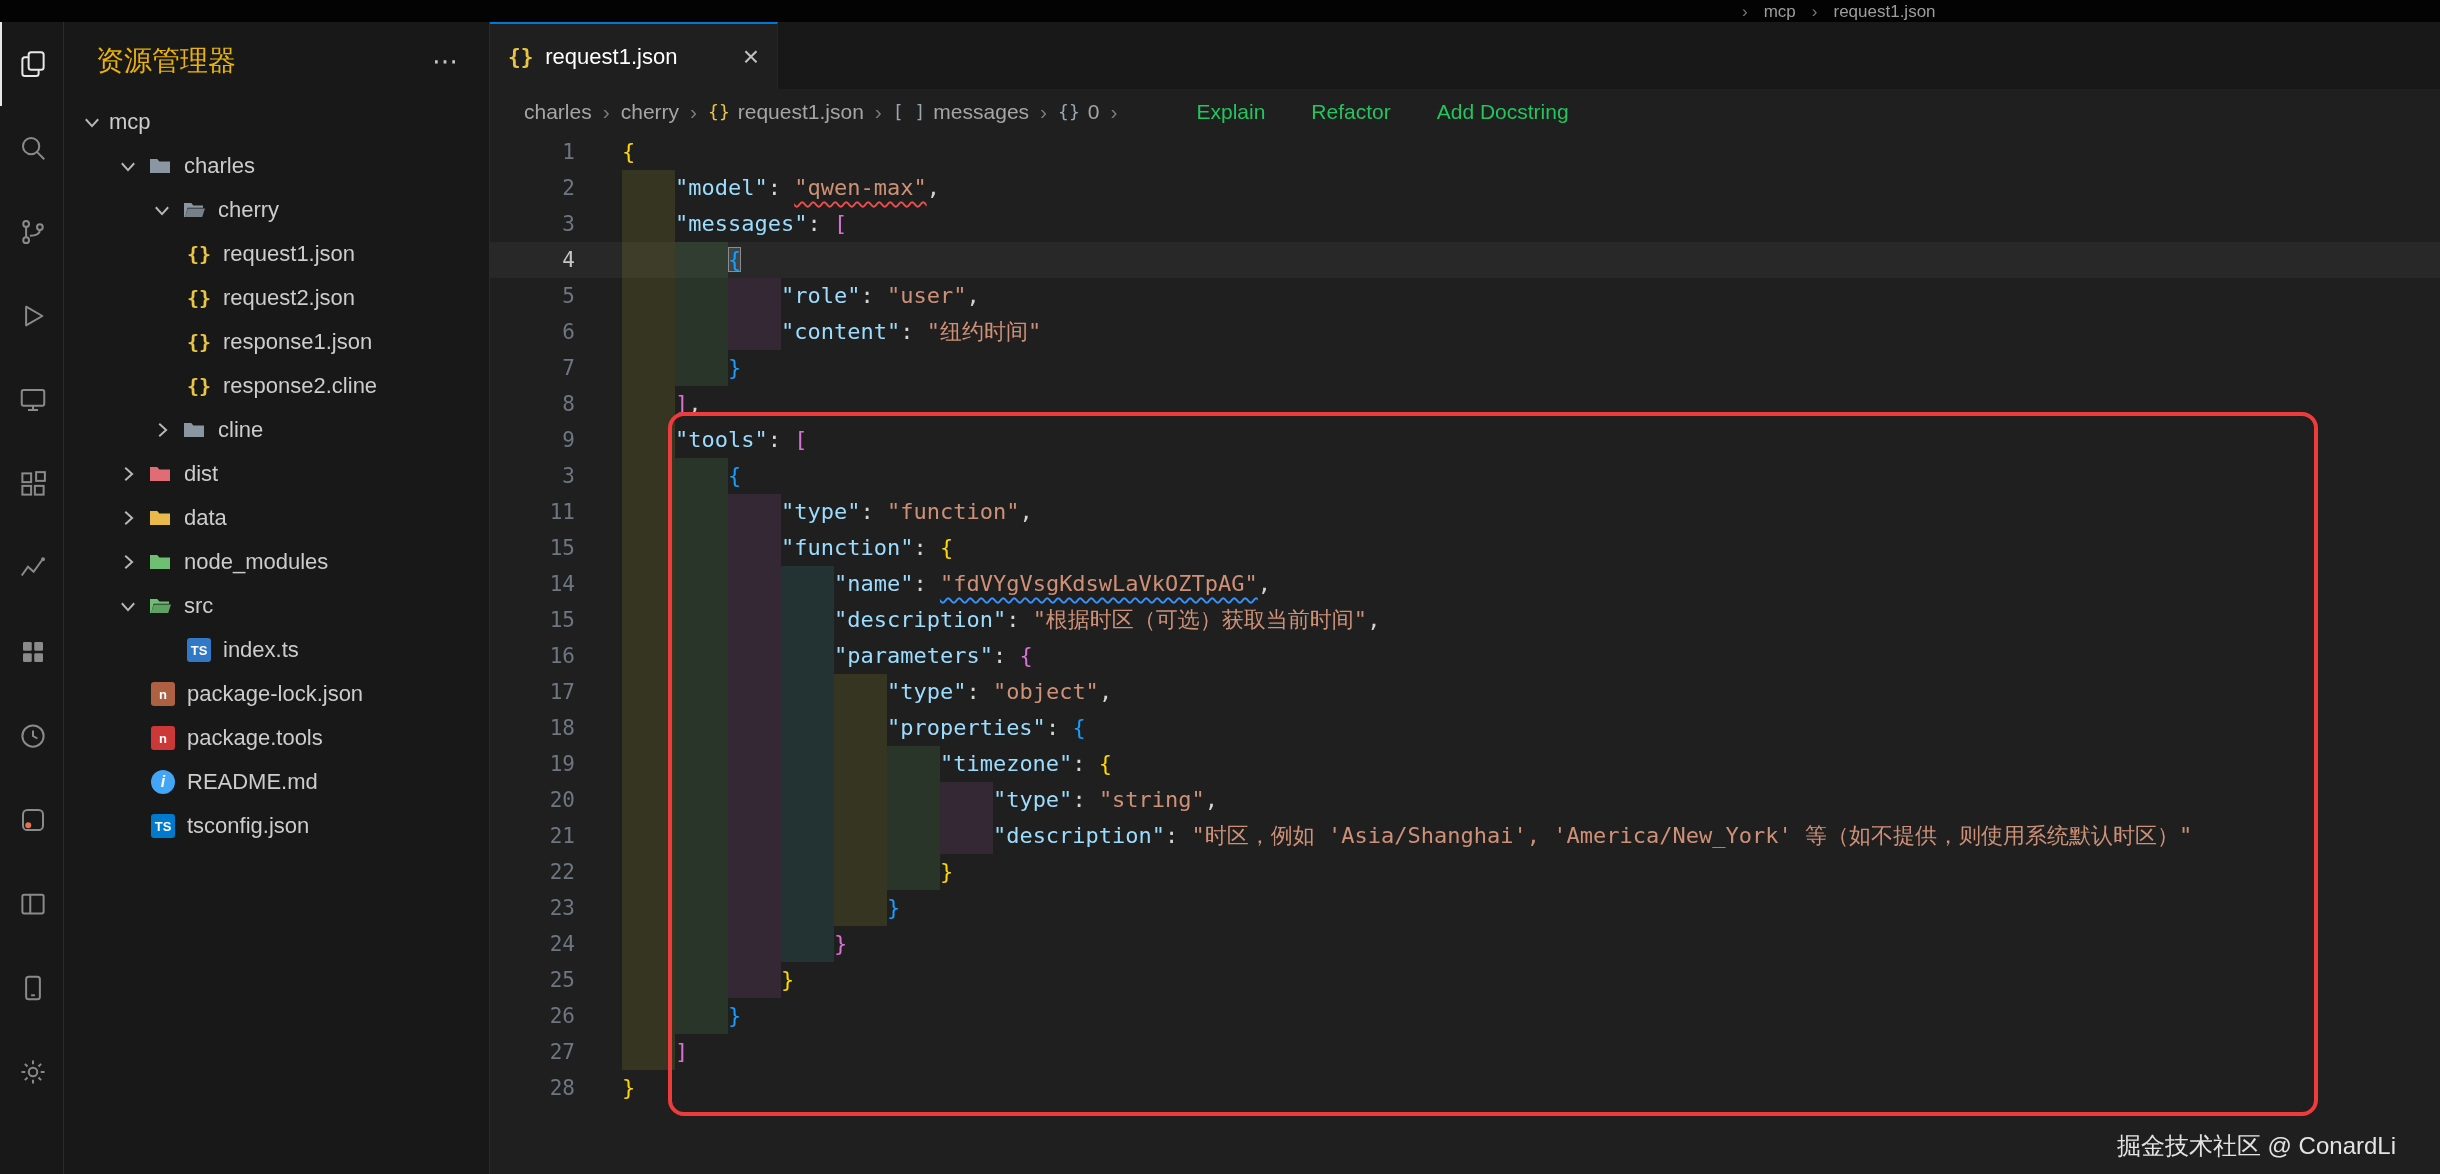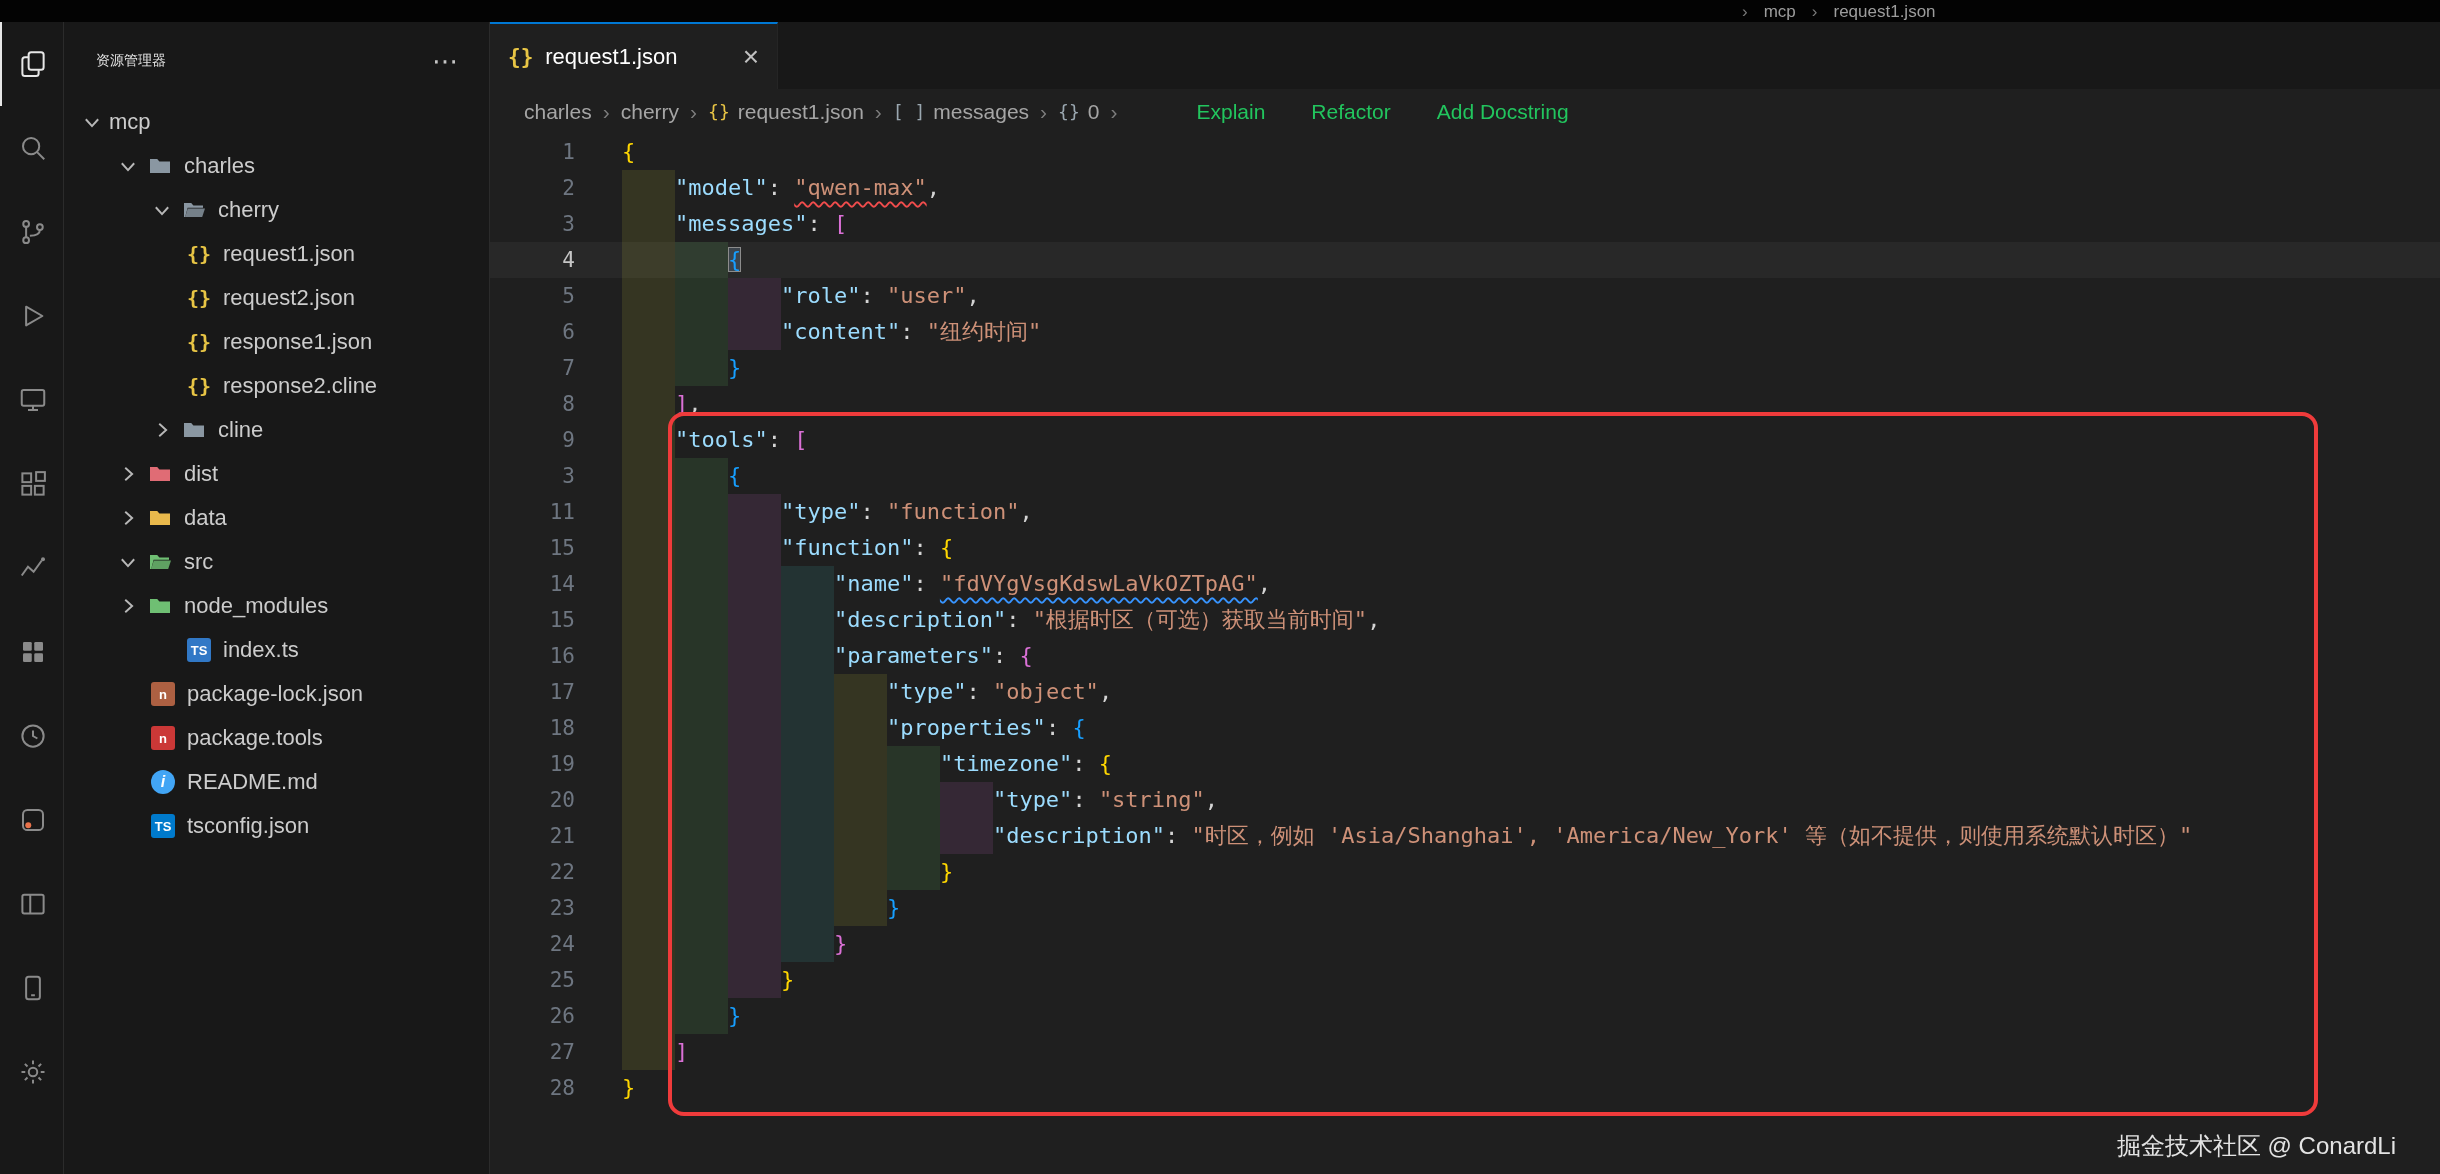--- a/index.html
+++ b/index.html
@@ -21,21 +21,21 @@
   .ab-slot { height:84px; display:flex; align-items:center; justify-content:center;
              color:#8a8a8a; border-left:2px solid transparent; cursor:pointer; }
   .ab-slot.active { color:#e7e7e7; border-left-color:#e7e7e7; }
   .ab-slot svg { width:30px; height:30px; }
 
   
   .sidebar { width:426px; background:#181818; border-right:1px solid #2b2b2b;
              display:flex; flex-direction:column; flex:none; }
   .sb-header { height:78px; display:flex; align-items:center; justify-content:space-between;
                padding:0 28px 0 32px; }
-  .sb-title { color:#e5e5e5; font-size:14px; }
+  .sb-title { color:#eab308; font-size:28px; }
   .sb-more { color:#c5c5c5; font-size:26px; letter-spacing:3px; cursor:pointer; }
   .tree-row { height:44px; display:flex; align-items:center; color:#cccccc; font-size:22px;
               cursor:pointer; white-space:nowrap; }
   .chev { flex:none; margin-right:6px; }
   .chev.open { transform:rotate(90deg); }
   .ticon { flex:none; width:30px; display:inline-flex; justify-content:center; margin-right:9px; }
   .braces { font-family:"DejaVu Sans Mono", monospace; font-weight:bold; font-size:20px; }
   .sq-badge { width:24px; height:24px; border-radius:3px; color:#fff; font-size:13px; font-weight:bold;
               display:inline-flex; align-items:center; justify-content:center;
               font-family:"Liberation Sans", sans-serif; }
@@ -276,41 +276,41 @@
               <path d="M6 3.5L11 8l-5 4.5" fill="none" stroke="#b8b8b8" stroke-width="1.4"></path>
             </svg>
             <span class="ticon">
               <svg width="24" height="24" viewBox="0 0 24 24">
                 <path d="M2 5h7.2l2.2 2.6H22v11.4H2z" fill="#e9b94c"></path>
               </svg>
             </span>
             <span class="tlabel">data</span>
           </div>
           <div class="tree-row" style="padding-left: 53px;">
+            <svg class="chev" width="22" height="22" viewBox="0 0 16 16">
+              <path d="M6 3.5L11 8l-5 4.5" fill="none" stroke="#b8b8b8" stroke-width="1.4"></path>
+            </svg>
+            <span class="ticon">
+              <svg width="24" height="24" viewBox="0 0 24 24">
+                <path d="M2 5h7.2l2.2 2.6H22v11.4H2z" fill="#6fbf73"></path>
+              </svg>
+            </span>
+            <span class="tlabel">node_modules</span>
+          </div>
+          <div class="tree-row" style="padding-left: 53px;">
             <svg class="chev open" width="22" height="22" viewBox="0 0 16 16">
               <path d="M6 3.5L11 8l-5 4.5" fill="none" stroke="#b8b8b8" stroke-width="1.4"></path>
             </svg>
             <span class="ticon">
               <svg width="24" height="24" viewBox="0 0 24 24">
                 <path d="M2 5h7.2l2.2 2.6H21v2.2H5.6L3.2 19H2z" fill="#6fbf73"></path>
                 <path d="M5.8 10.6H23L20.2 19H3.1z" fill="#6fbf73" opacity="0.82"></path>
               </svg>
             </span>
             <span class="tlabel">src</span>
-          </div>
-          <div class="tree-row" style="padding-left: 53px;">
-            <svg class="chev" width="22" height="22" viewBox="0 0 16 16">
-              <path d="M6 3.5L11 8l-5 4.5" fill="none" stroke="#b8b8b8" stroke-width="1.4"></path>
-            </svg>
-            <span class="ticon">
-              <svg width="24" height="24" viewBox="0 0 24 24">
-                <path d="M2 5h7.2l2.2 2.6H22v11.4H2z" fill="#6fbf73"></path>
-              </svg>
-            </span>
-            <span class="tlabel">node_modules</span>
           </div>
           <div class="tree-row" style="padding-left: 120px;">
             <span class="ticon">
               <span class="sq-badge" style="background:#3178c6">TS</span>
             </span>
             <span class="tlabel">index.ts</span>
           </div>
           <div class="tree-row" style="padding-left: 84px;">
             <span class="ticon">
               <span class="sq-badge" style="background:#ad6042">n</span>

